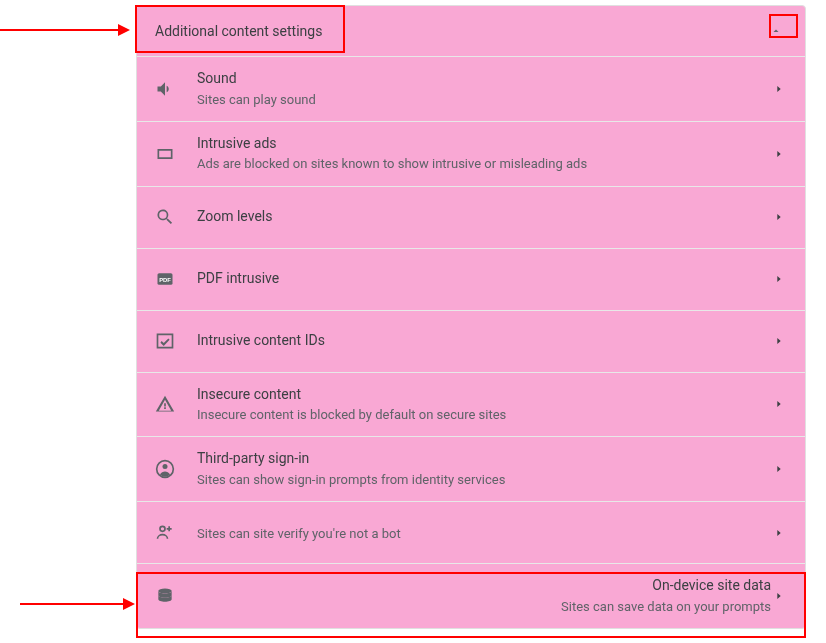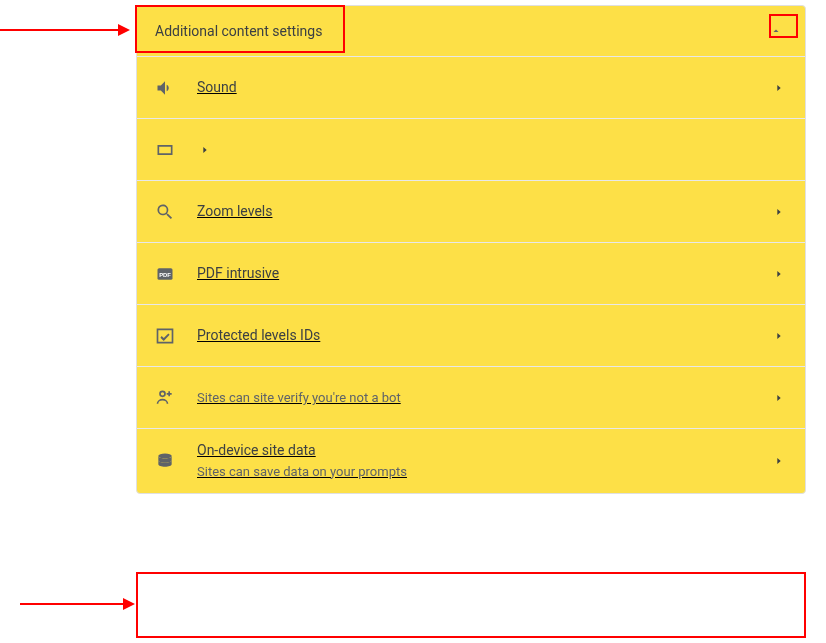--- a/index.html
+++ b/index.html
@@ -11,21 +11,21 @@
       position: relative;
       overflow: hidden;
     }
     .panel {
       position: absolute;
       left: 136px;
       top: 5px;
       width: 670px;
       border: 1px solid #e0e0e0;
       border-radius: 4px;
-      background: #fde047;
+      background: #f9a8d4;
     }
     .header {
       display: flex;
       align-items: center;
       justify-content: space-between;
       padding: 14px 18px;
       border-bottom: 1px solid #e8e8e8;
     }
     .header-title {
       font-size: 14px;
@@ -41,23 +41,22 @@
       color: #5f6368;
     }
     .item {
       display: flex;
       align-items: center;
       padding: 12px 18px;
       border-bottom: 1px solid #e8e8e8;
       cursor: pointer;
       min-height: 62px;
       position: relative;
-      text-decoration: underline;
-    }
-    .item:last-child { border-bottom: none; }
+    }
+    .item:last-child { border-bottom: none; text-align: right; }
     .item-icon {
       width: 20px;
       height: 20px;
       flex-shrink: 0;
       color: #5f6368;
       display: flex;
       align-items: center;
       justify-content: center;
       margin-right: 22px;
     }
@@ -114,34 +113,39 @@
   </div>
 
   <div class="item">
     <span class="item-icon">
       <svg width="20" height="20" viewBox="0 0 24 24">
           <path fill="currentColor" d="M3 9v6h4l5 5V4L7 9H3zm13.5 3c0-1.8-1-3.3-2.5-4v8c1.5-.7 2.5-2.2 2.5-4z"></path>
         </svg>
     </span>
     <div class="item-body">
       <div class="item-title">Sound</div>
+      <div class="item-sub">Sites can play sound</div>
     </div>
     <span class="item-chevron">
       <svg width="10" height="10" viewBox="0 0 24 24">
           <path fill="currentColor" d="M8 5l8 7-8 7z"></path>
         </svg>
     </span>
   </div>
 
   <div class="item">
     <span class="item-icon">
       <svg width="20" height="20" viewBox="0 0 24 24">
           <path fill="currentColor" d="M3 6h18v12H3V6zm2 2v8h14V8H5z"></path>
         </svg>
     </span>
+    <div class="item-body">
+      <div class="item-title">Intrusive ads</div>
+      <div class="item-sub">Ads are blocked on sites known to show intrusive or misleading ads</div>
+    </div>
     <span class="item-chevron">
       <svg width="10" height="10" viewBox="0 0 24 24">
           <path fill="currentColor" d="M8 5l8 7-8 7z"></path>
         </svg>
     </span>
   </div>
 
   <div class="item">
     <span class="item-icon">
       <svg width="20" height="20" viewBox="0 0 24 24">
@@ -176,30 +180,64 @@
   </div>
 
   <div class="item">
     <span class="item-icon">
       <svg width="20" height="20" viewBox="0 0 24 24">
           <path fill="none" stroke="currentColor" stroke-width="2" d="M3 4h18v16H3z"></path>
           <path fill="currentColor" d="M8 12l2.5 2.5L16 9l1.5 1.5L10.5 18 6.5 14z"></path>
         </svg>
     </span>
     <div class="item-body">
-      <div class="item-title">Protected levels IDs</div>
-    </div>
-    <span class="item-chevron">
-      <svg width="10" height="10" viewBox="0 0 24 24">
-          <path fill="currentColor" d="M8 5l8 7-8 7z"></path>
-        </svg>
-    </span>
-  </div>
-
-
+      <div class="item-title">Intrusive content IDs</div>
+    </div>
+    <span class="item-chevron">
+      <svg width="10" height="10" viewBox="0 0 24 24">
+          <path fill="currentColor" d="M8 5l8 7-8 7z"></path>
+        </svg>
+    </span>
+  </div>
+
+  <div class="item">
+    <span class="item-icon">
+      <svg width="20" height="20" viewBox="0 0 24 24">
+          <path fill="currentColor" d="M12 2L1 21h22L12 2zm0 5l7.5 13h-15L12 7zm-1 4v4h2v-4h-2zm0 5v2h2v-2h-2z"></path>
+        </svg>
+    </span>
+    <div class="item-body">
+      <div class="item-title">Insecure content</div>
+      <div class="item-sub">Insecure content is blocked by default on secure sites</div>
+    </div>
+    <span class="item-chevron">
+      <svg width="10" height="10" viewBox="0 0 24 24">
+          <path fill="currentColor" d="M8 5l8 7-8 7z"></path>
+        </svg>
+    </span>
+  </div>
+
+  <div class="item">
+    <span class="item-icon">
+      <svg width="20" height="20" viewBox="0 0 24 24">
+          <circle cx="12" cy="12" r="10" fill="none" stroke="currentColor" stroke-width="2"></circle>
+          <circle cx="12" cy="9" r="3" fill="currentColor"></circle>
+          <path fill="currentColor" d="M6 19c1-3 4-4 6-4s5 1 6 4a10 10 0 01-12 0z"></path>
+        </svg>
+    </span>
+    <div class="item-body">
+      <div class="item-title">Third-party sign-in</div>
+      <div class="item-sub">Sites can show sign-in prompts from identity services</div>
+    </div>
+    <span class="item-chevron">
+      <svg width="10" height="10" viewBox="0 0 24 24">
+          <path fill="currentColor" d="M8 5l8 7-8 7z"></path>
+        </svg>
+    </span>
+  </div>
 
   <div class="item">
     <span class="item-icon">
       <svg width="20" height="20" viewBox="0 0 24 24">
           <circle cx="9" cy="7" r="3" fill="none" stroke="currentColor" stroke-width="2"></circle>
           <path stroke="currentColor" stroke-width="2" fill="none" d="M3 19c0-3 3-5 6-5s6 2 6 5"></path>
           <path stroke="currentColor" stroke-width="2" fill="none" d="M17 4v6M14 7h6"></path>
         </svg>
     </span>
     <div class="item-body">

